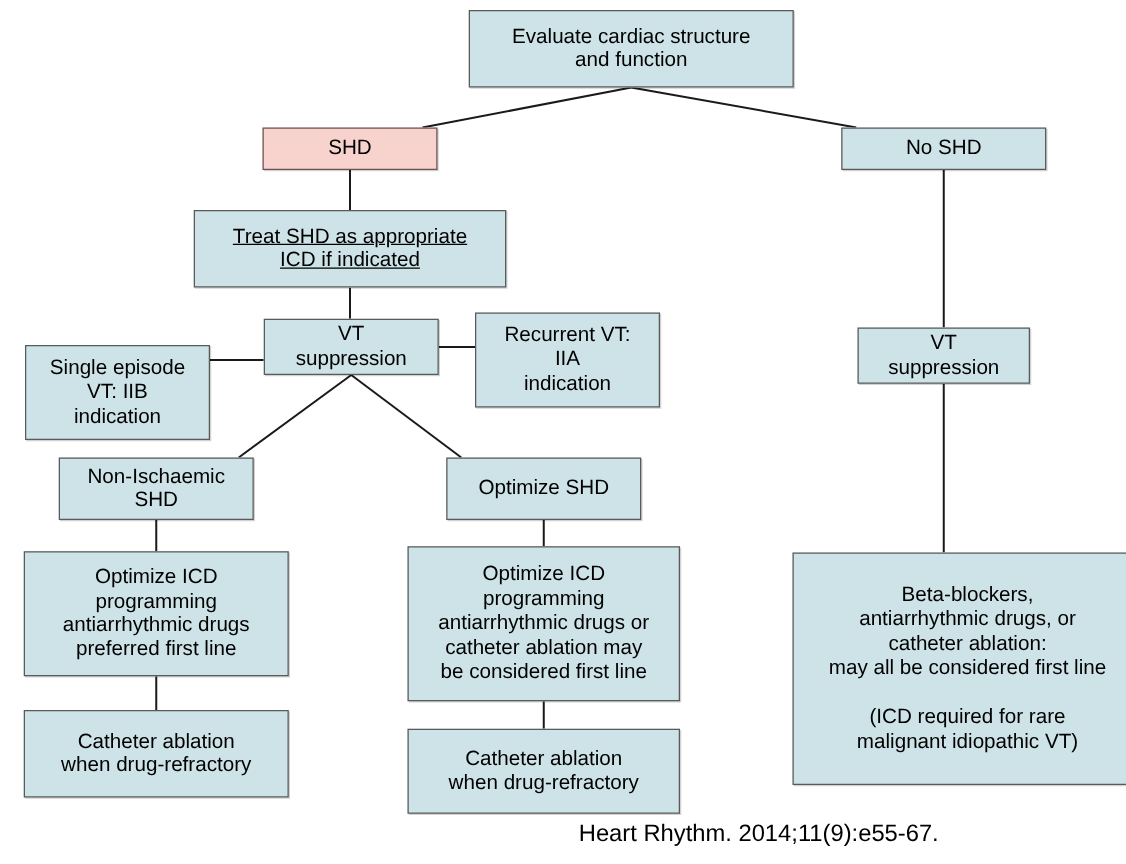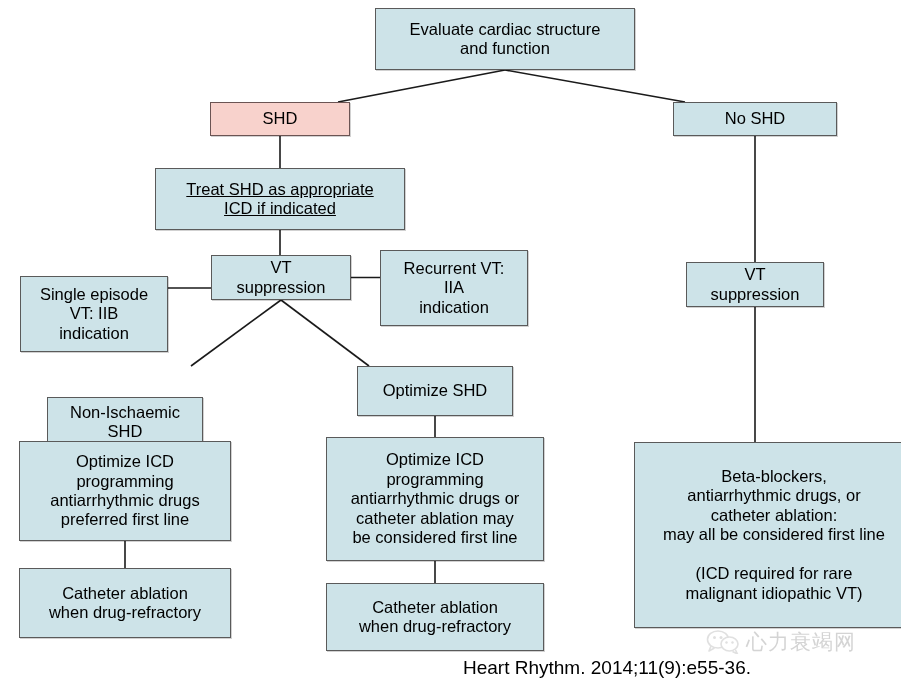--- a/index.html
+++ b/index.html
@@ -138,21 +138,21 @@
       <div class="node" style="left: 20px; top: 250px; width: 148px; height: 76px; margin-top: 26px;">Single episode
 VT: IIB
 indication</div>
       <div class="node" style="left: 211px; top: 255px; width: 140px; height: 45px;">VT
 suppression</div>
       <div class="node" style="left: 380px; top: 250px; width: 148px; height: 76px;">Recurrent VT:
 IIA
 indication</div>
       <div class="node" style="left: 686px; top: 262px; width: 138px; height: 45px;">VT
 suppression</div>
-      <div class="node" style="left: 47px; top: 366px; width: 156px; height: 50px; margin-top: 31px;">Non-Ischaemic
+      <div class="node" style="left: 47px; top: 366px; width: 156px; height: 50px;">Non-Ischaemic
 SHD</div>
       <div class="node" style="left: 357px; top: 366px; width: 156px; height: 50px;">Optimize SHD</div>
       <div class="node" style="left: 19px; top: 441px; width: 212px; height: 100px;">Optimize ICD
 programming
 antiarrhythmic drugs
 preferred first line</div>
       <div class="node" style="left: 326px; top: 437px; width: 218px; height: 124px;">Optimize ICD
 programming
 antiarrhythmic drugs or
 catheter ablation may
@@ -163,31 +163,16 @@
 when drug-refractory</div>
       <div class="node" style="left: 634px; top: 442px; width: 280px; height: 186px;">Beta-blockers,
 antiarrhythmic drugs, or
 catheter ablation:
 may all be considered first line
 
 (ICD required for rare
 malignant idiopathic VT)</div>
     </div>
 
-  <div class="citation"><span class="jrn">Heart Rhythm.</span><span> 2014;11(9):e55-36.</span></div>
+  <div class="citation"><span class="jrn">Heart Rhythm.</span><span> 2014;11(9):e55-67.</span></div>
 
-  <div class="watermark">
-    <span class="wm-logo">
-      <svg width="34" height="24" viewBox="0 0 34 24" xmlns="http://www.w3.org/2000/svg">
-        <ellipse cx="12" cy="9.5" rx="10.5" ry="8.5" fill="none" stroke="#b6b6b6" stroke-width="1.6"></ellipse>
-        <path d="M5 16 L3 21 L8.5 18" fill="none" stroke="#b6b6b6" stroke-width="1.6" stroke-linejoin="round"></path>
-        <circle cx="8.5" cy="7.5" r="1.5" fill="#b6b6b6"></circle>
-        <circle cx="15" cy="7.5" r="1.5" fill="#b6b6b6"></circle>
-        <ellipse cx="23.5" cy="14" rx="8.5" ry="7" fill="#ffffff" stroke="#b6b6b6" stroke-width="1.6"></ellipse>
-        <path d="M29.5 20 L31.5 24 L26.5 21.5" fill="#ffffff" stroke="#b6b6b6" stroke-width="1.6" stroke-linejoin="round"></path>
-        <circle cx="20.5" cy="12.5" r="1.2" fill="#b6b6b6"></circle>
-        <circle cx="26.5" cy="12.5" r="1.2" fill="#b6b6b6"></circle>
-      </svg>
-    </span>
-    <span class="wm-text">心力衰竭网</span>
-  </div>
 
 </div>
 
 </body></html>

